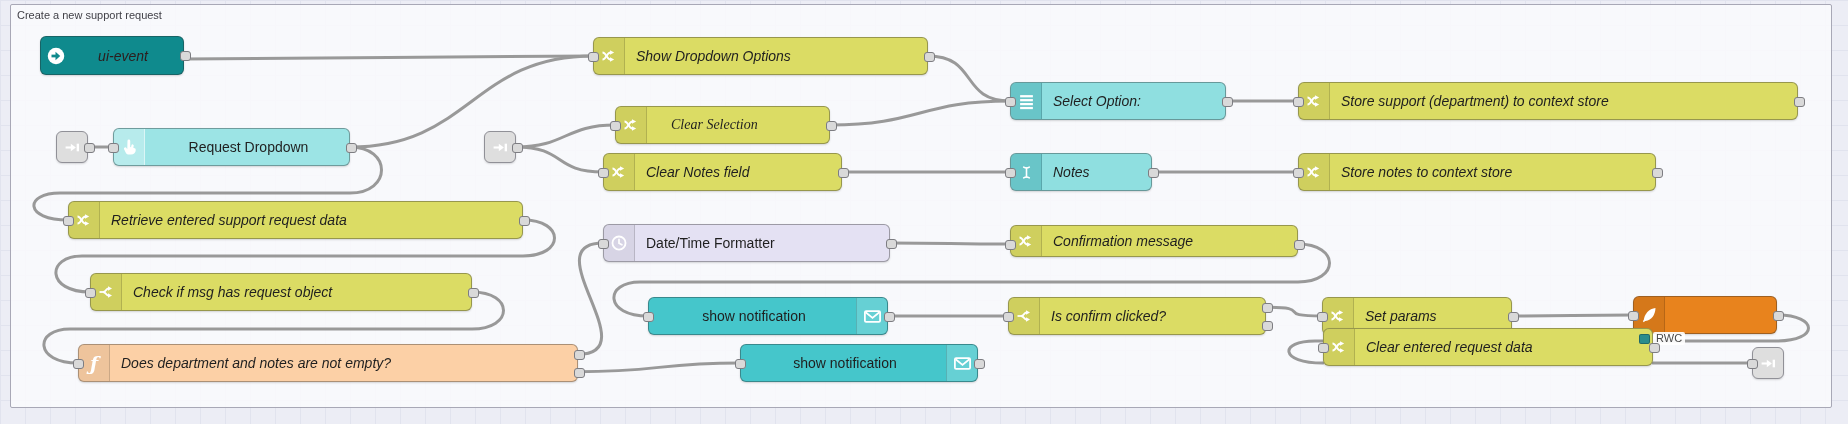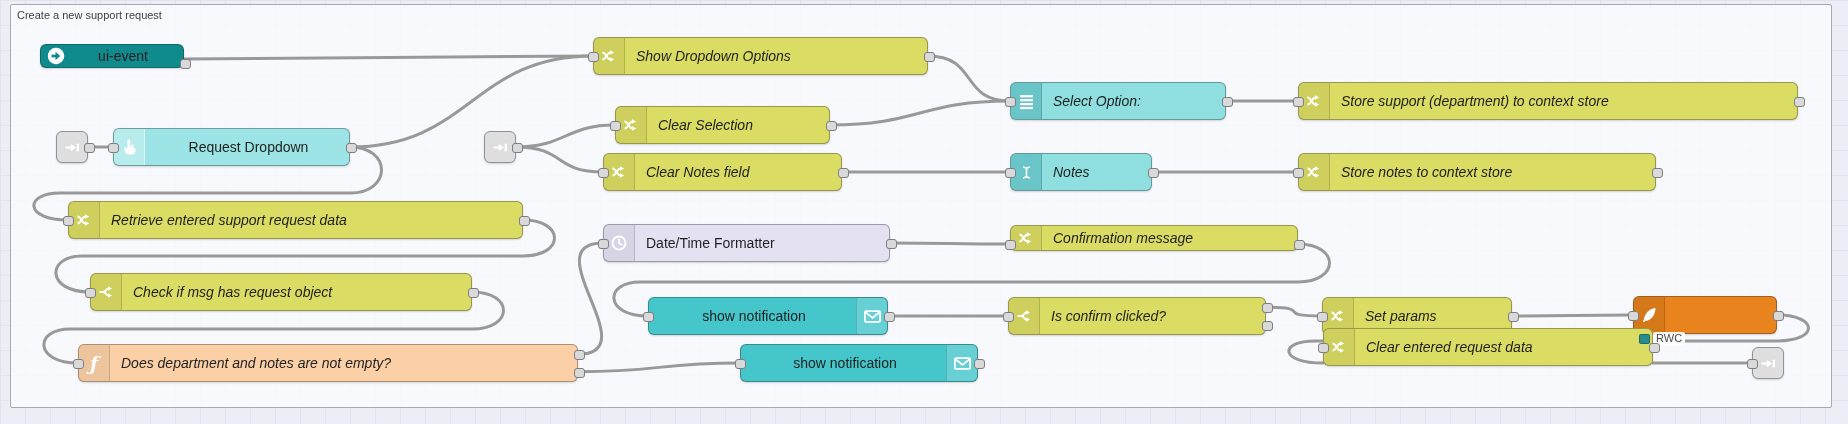--- a/index.html
+++ b/index.html
@@ -89,21 +89,21 @@
       <path d="M578,354.26 C648,354.26 533,243 603,243"></path>
       <path d="M578,371.74 C659,371.74 659,363 740,363"></path>
       <path d="M1298,244 C1340,244 1340,282 1298,282 L640,282 C604,282 604,316 648,316"></path>
       <path d="M888,316 L1008,316"></path>
       <path d="M1266,307.26 C1316,307.26 1272,316 1322,316"></path>
       <path d="M1512,316 C1572.5,316 1572.5,315 1633,315"></path>
       <path d="M1777,315 C1819,315 1819,341 1777,341 L1315,341 C1279,341 1279,363 1323,363"></path>
       <path d="M1653,363 L1752,363"></path>
     </svg>
   <div id="nodes">
-      <div class="node k-ui-event" style="left: 40px; top: 44px; width: 144px; height: 24px;">
+      <div class="node k-ui-event" style="left: 40px; top: 36px; width: 144px; height: 39px; font-style: italic;">
         <span class="iconbox side-left">
           <svg viewBox="0 0 16 16" width="20" height="20">
             <circle cx="8" cy="8" r="6.6" fill="#fff"></circle>
             <path d="M4.4,8 H8.6" stroke="#0f8a8d" stroke-width="2.2"></path>
             <path d="M7.6,4.6 L11.4,8 L7.6,11.4 Z" fill="#0f8a8d"></path>
           </svg>
         </span>
         <span class="nlabel" style="left: 30px; right: 8px; justify-content: center;">ui-event</span>
         <span class="port" style="left: 139px; top: 14px;"></span>
       </div>
@@ -180,21 +180,21 @@
       </div>
       <div class="node k-change" style="left: 615px; top: 106px; width: 215px; height: 38px;">
         <span class="iconbox side-left">
           <svg viewBox="0 0 16 16" width="16" height="16">
             <path d="M1.5,11.5 C5.5,11.5 5.5,4.5 9.5,4.5" fill="none" stroke="#fff" stroke-width="1.8"></path>
             <path d="M9,2.2 L13.2,4.5 L9,6.8 Z" fill="#fff"></path>
             <path d="M1.5,4.5 C5.5,4.5 5.5,11.5 9.5,11.5" fill="none" stroke="#fff" stroke-width="1.8"></path>
             <path d="M9,9.2 L13.2,11.5 L9,13.8 Z" fill="#fff"></path>
           </svg>
         </span>
-        <span class="nlabel italic" style="left: 42px; right: 8px;">Clear Selection</span>
+        <span class="nlabel italic" style="left: 55px; right: 8px; font-family: Liberation Serif, serif;">Clear Selection</span>
         <span class="port" style="left: -6px; top: 14px;"></span>
         <span class="port" style="left: 210px; top: 14px;"></span>
       </div>
       <div class="node k-change" style="left: 603px; top: 153px; width: 239px; height: 38px;">
         <span class="iconbox side-left">
           <svg viewBox="0 0 16 16" width="16" height="16">
             <path d="M1.5,11.5 C5.5,11.5 5.5,4.5 9.5,4.5" fill="none" stroke="#fff" stroke-width="1.8"></path>
             <path d="M9,2.2 L13.2,4.5 L9,6.8 Z" fill="#fff"></path>
             <path d="M1.5,4.5 C5.5,4.5 5.5,11.5 9.5,11.5" fill="none" stroke="#fff" stroke-width="1.8"></path>
             <path d="M9,9.2 L13.2,11.5 L9,13.8 Z" fill="#fff"></path>
@@ -248,21 +248,21 @@
         <span class="iconbox side-left">
           <svg viewBox="0 0 16 16" width="18" height="18">
             <circle cx="8" cy="8" r="5.8" fill="none" stroke="#fff" stroke-width="1.6"></circle>
             <path d="M8,4.8 V8.2 L10.6,9.6" fill="none" stroke="#fff" stroke-width="1.5" stroke-linecap="round"></path>
           </svg>
         </span>
         <span class="nlabel" style="left: 42px; right: 8px;">Date/Time Formatter</span>
         <span class="port" style="left: -6px; top: 14px;"></span>
         <span class="port" style="left: 282px; top: 14px;"></span>
       </div>
-      <div class="node k-change" style="left: 1010px; top: 225px; width: 288px; height: 26px;">
+      <div class="node k-change" style="left: 1010px; top: 225px; width: 288px; height: 32px;">
         <span class="iconbox side-left">
           <svg viewBox="0 0 16 16" width="16" height="16">
             <path d="M1.5,11.5 C5.5,11.5 5.5,4.5 9.5,4.5" fill="none" stroke="#fff" stroke-width="1.8"></path>
             <path d="M9,2.2 L13.2,4.5 L9,6.8 Z" fill="#fff"></path>
             <path d="M1.5,4.5 C5.5,4.5 5.5,11.5 9.5,11.5" fill="none" stroke="#fff" stroke-width="1.8"></path>
             <path d="M9,9.2 L13.2,11.5 L9,13.8 Z" fill="#fff"></path>
           </svg>
         </span>
         <span class="nlabel italic" style="left: 42px; right: 8px;">Confirmation message</span>
         <span class="port" style="left: -6px; top: 14px;"></span>

